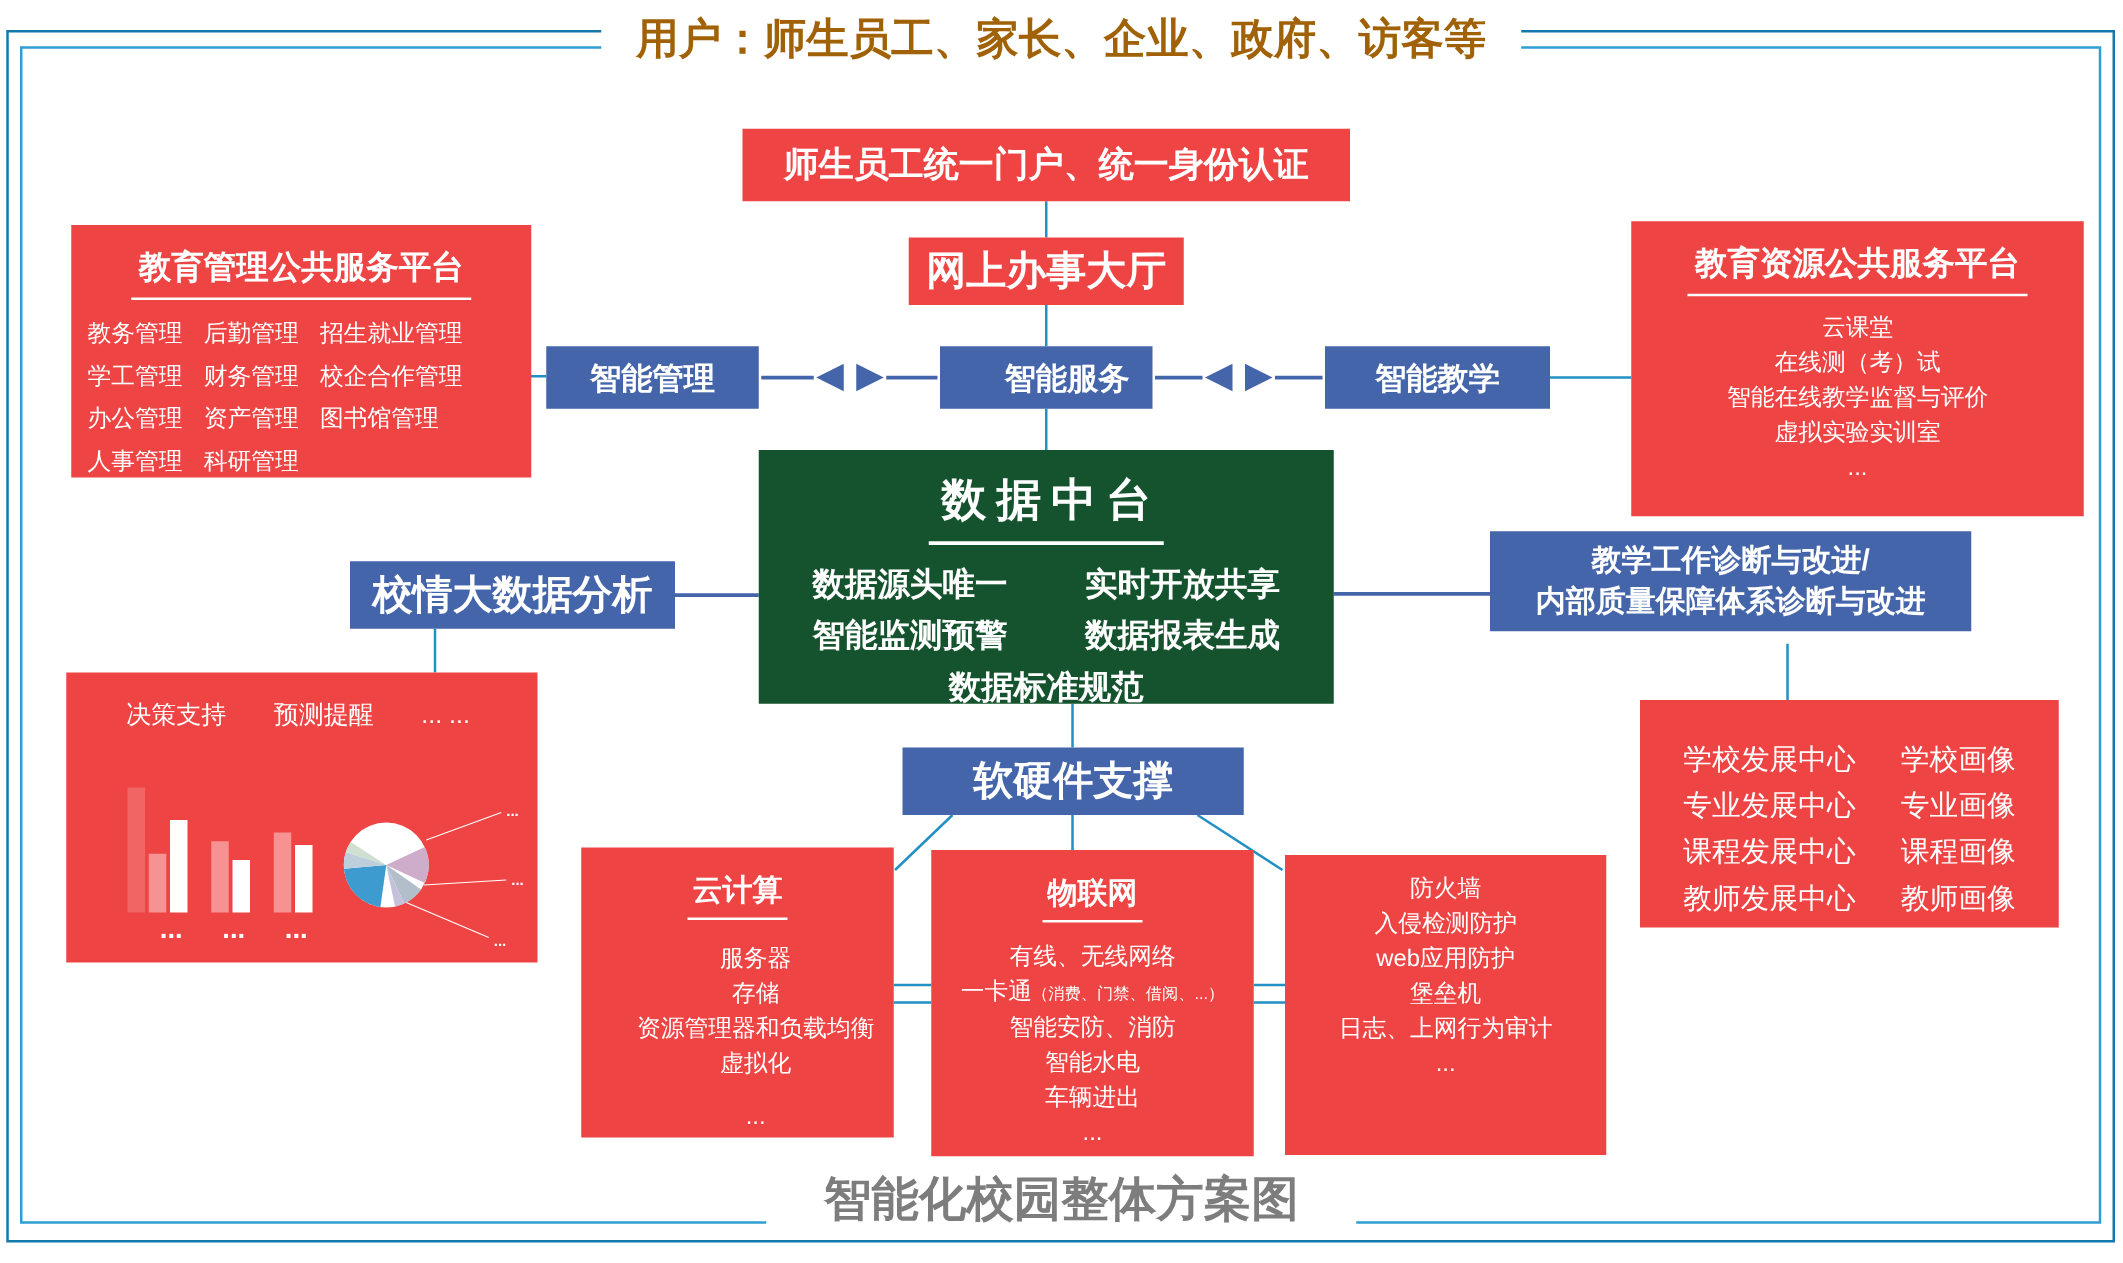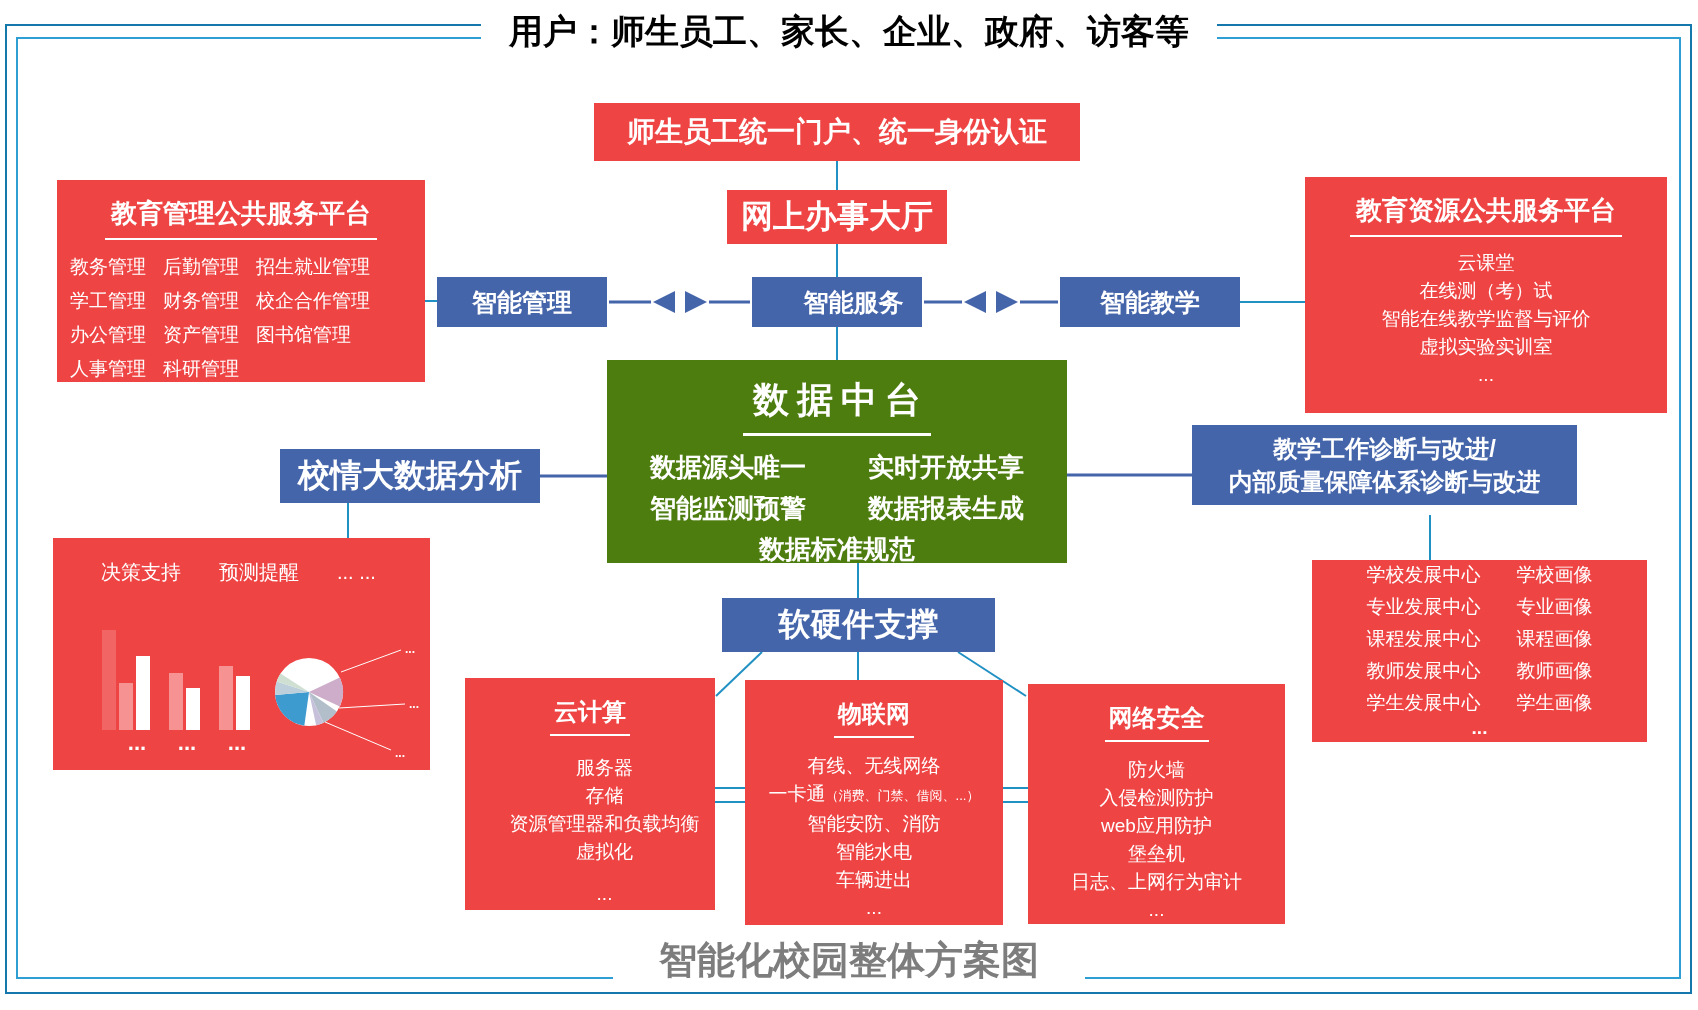--- a/index.html
+++ b/index.html
@@ -3,48 +3,48 @@
 <meta charset="utf-8">
 <style>
   html,body{margin:0;padding:0;background:#fff;}
   .canvas{position:relative;width:1698px;height:1010px;background:#fff;overflow:hidden;
           font-family:"Liberation Sans","DejaVu Sans",sans-serif;}
   .border-rect{position:absolute;z-index:0;}
   .border-outer{left:5px;top:24px;width:1683px;height:966px;border:2px solid #1478ad;}
   .border-inner{left:16px;top:37px;width:1661px;height:938px;border:2px solid #2f9fd3;}
   .banner{position:absolute;z-index:3;top:4px;left:50%;transform:translateX(-50%);
           height:54px;line-height:54px;background:#fff;padding:0 28px;white-space:nowrap;
-          font-size:34px;font-weight:bold;color:#000000;}
+          font-size:34px;font-weight:bold;color:#a16207;}
   .caption{position:absolute;z-index:3;top:932px;left:50%;transform:translateX(-50%);
            height:56px;line-height:56px;background:#fff;padding:0 46px;white-space:nowrap;
            font-size:38px;font-weight:bold;color:#7d7d7d;}
   .connectors{position:absolute;z-index:1;left:0;top:0;}
   .box{position:absolute;z-index:2;color:#fff;box-sizing:border-box;}
-  .cyan{background:#ef4444;} .slate{background:#4565ab;} .navy{background:#4d7c0f;}
+  .cyan{background:#ef4444;} .slate{background:#4565ab;} .navy{background:#14532d;}
   .center{display:flex;align-items:center;justify-content:center;text-align:center;}
   .b28{font-size:28px;font-weight:bold;} .b26{font-size:32px;font-weight:bold;}
   .b25{font-size:25px;font-weight:bold;}
   .panel-title{display:block;text-align:center;font-size:26px;font-weight:bold;margin-top:16px;}
   .panel-title .u{display:inline-block;border-bottom:2px solid #fff;padding:0 6px 7px 6px;}
   .small-title{display:block;text-align:center;font-size:24px;font-weight:bold;margin-top:18px;}
   .small-title .u{display:inline-block;border-bottom:2px solid #fff;padding:0 4px 6px 4px;}
   .mgmt-grid{display:grid;grid-template-columns:max-content max-content max-content;
              column-gap:17px;row-gap:8px;font-size:19px;margin:14px 0 0 13px;}
   .list{margin-top:12px;font-size:19px;line-height:28px;text-align:center;}
   .list div{white-space:nowrap;}
   .dc-title{display:block;text-align:center;font-size:36px;font-weight:bold;letter-spacing:8px;margin-top:16px;}
   .dc-title .u{display:inline-block;border-bottom:3px solid #fff;padding:0 2px 8px 10px;}
   .dc-grid{display:grid;grid-template-columns:max-content max-content;column-gap:62px;row-gap:6px;
            justify-content:center;font-size:26px;font-weight:bold;margin-top:14px;}
   .dc-grid .span2{grid-column:1 / span 2;text-align:center;}
   .diag-lines{font-size:24px;font-weight:bold;line-height:33px;text-align:center;}
   .ap-row{display:flex;gap:38px;font-size:20px;line-height:33px;}
   .ap-text{position:absolute;left:48px;top:18px;}
   .profiles-grid{display:grid;grid-template-columns:max-content max-content;column-gap:36px;row-gap:6px;
-                 justify-content:center;font-size:19px;margin-top:2px;}
+                 justify-content:center;font-size:23px;margin-top:32px;}
   .more{display:block;text-align:center;font-size:19px;font-weight:bold;line-height:20px;margin-top:2px;}
   .iot-card{white-space:nowrap;}
   .iot-card .paren{font-size:13px;}
 </style>
 </head>
 <body>
 
 <div class="canvas">
 
   <div class="border-rect border-outer"></div>
@@ -251,23 +251,20 @@
         <span>一卡通</span><span class="paren">（消费、门禁、借阅、...）</span>
       </div>
       <div>智能安防、消防</div>
       <div>智能水电</div>
       <div>车辆进出</div>
       <div>...</div>
     </div>
   </div>
 
   <div class="box cyan" style="left:1028px;top:684px;width:257px;height:240px;">
-    <span class="small-title">
-      <span class="u">网络安全</span>
-    </span>
     <div class="list" style="margin-top:14px;">
       <div>防火墙</div>
       <div>入侵检测防护</div>
       <div>web应用防护</div>
       <div>堡垒机</div>
       <div>日志、上网行为审计</div>
       <div>...</div>
     </div>
   </div>
 

